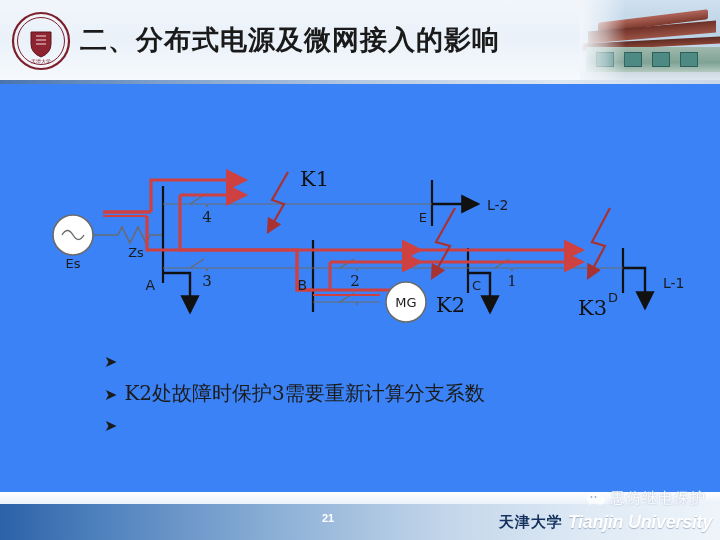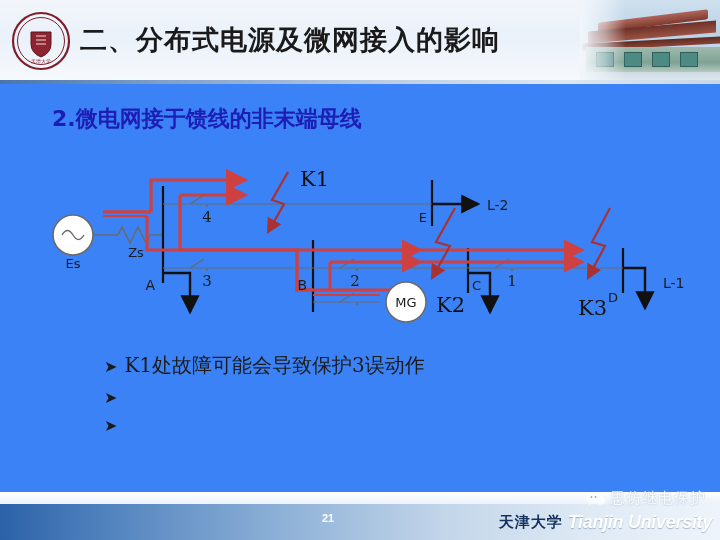--- a/index.html
+++ b/index.html
@@ -195,21 +195,20 @@
         <path d="M26 26 h10 M26 30 h10 M26 34 h10" stroke="#f0dcdc" stroke-width="1.1"></path>
         <text x="31" y="53" font-size="5" fill="#7d1f2a" text-anchor="middle" font-family="DejaVu Sans, sans-serif">天津大学</text>
       </svg>
     </div>
 
     <div id="header-title">二、分布式电源及微网接入的影响</div>
 
     <div id="header-rule"></div>
   </div>
 
-  <div id="subtitle">2.微电网接于馈线的非末端母线</div>
 
   <div id="diagram">
     <svg width="720" height="200" viewBox="0 0 720 200">
 
       <defs>
         <marker id="arwBlack" markerWidth="9" markerHeight="9" refX="7" refY="4" orient="auto">
             <path d="M0,0 L8,4 L0,8 z" fill="#111"></path>
           </marker>
         <marker id="arwRed" markerWidth="8" markerHeight="8" refX="6" refY="3.5" orient="auto">
             <path d="M0,0 L7,3.5 L0,7 z" fill="#cf4040"></path>
@@ -319,24 +318,24 @@
       <text x="578" y="165" font-size="21" fill="#111" font-family="DejaVu Serif, serif">K3</text>
 
       <text x="487" y="60" font-size="14" fill="#1b1b1b" font-family="DejaVu Sans, sans-serif">L-2</text>
       <text x="663" y="138" font-size="14" fill="#1b1b1b" font-family="DejaVu Sans, sans-serif">L-1</text>
     </svg>
   </div>
 
   <div id="bullets">
     <div class="bullet">
       <span class="bullet-marker">➤</span>
-      <span>K1处故障可能会导致保护3误动作</span>
     </div>
     <div class="bullet">
       <span class="bullet-marker">➤</span>
+      <span>K2处故障时保护3需要重新计算分支系数</span>
     </div>
     <div class="bullet">
       <span class="bullet-marker">➤</span>
     </div>
   </div>
 
   <div id="footer-top-fade"></div>
   <div id="footer"></div>
 
   <div id="page-number">21</div>

